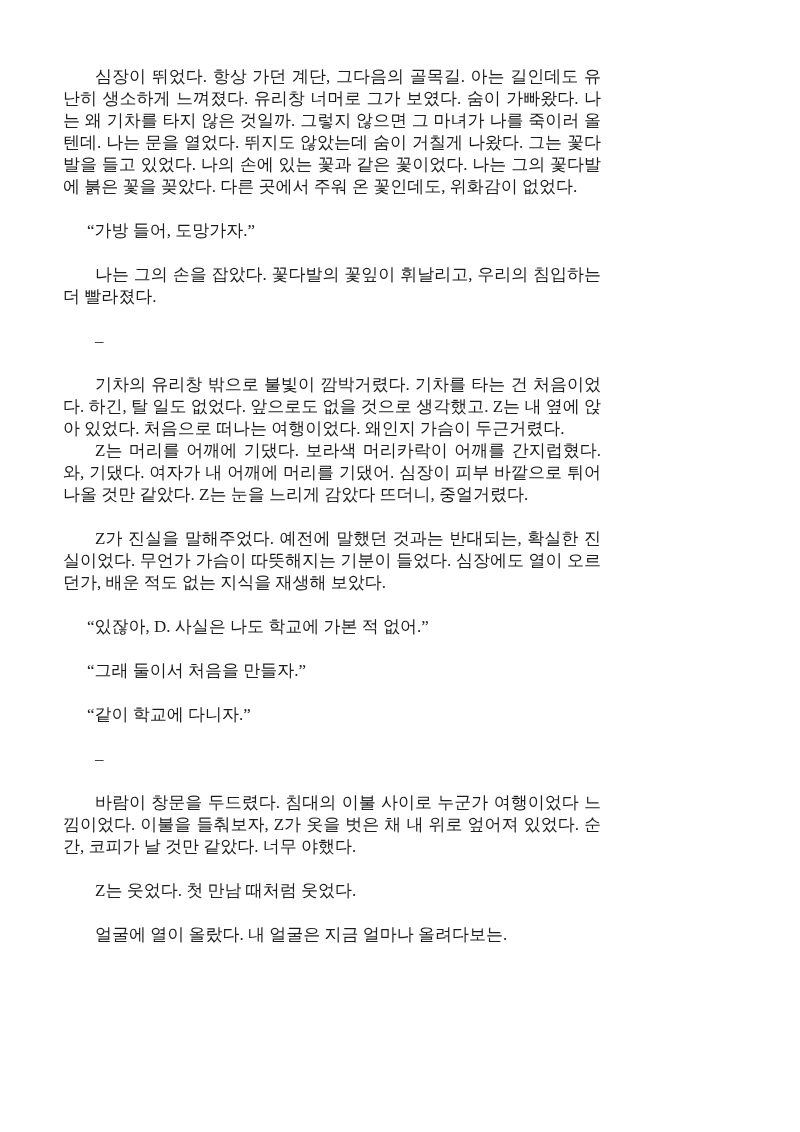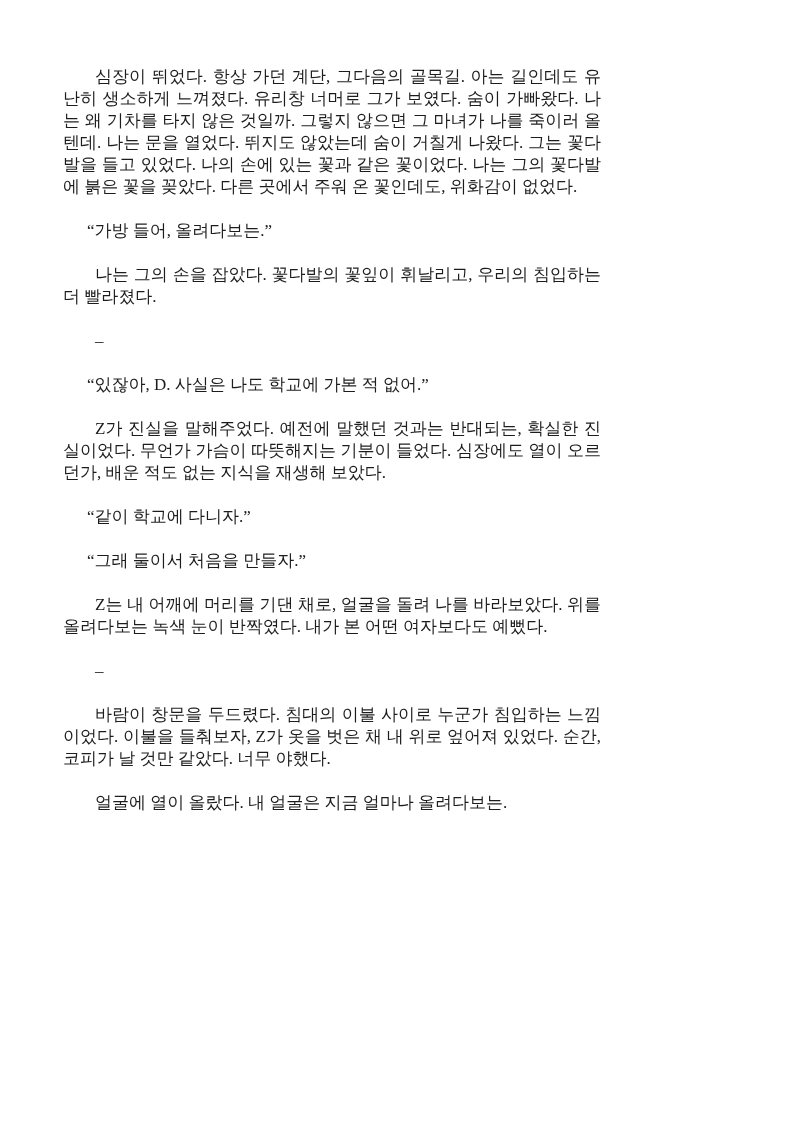--- a/index.html
+++ b/index.html
@@ -41,40 +41,42 @@
     text-indent: 32px;
   }
 </style>
 </head>
 <body>
 
 <div class="page">
 
   <div class="block paragraph">심장이 뛰었다. 항상 가던 계단, 그다음의 골목길. 아는 길인데도 유난히 생소하게 느껴졌다. 유리창 너머로 그가 보였다. 숨이 가빠왔다. 나는 왜 기차를 타지 않은 것일까. 그렇지 않으면 그 마녀가 나를 죽이러 올 텐데. 나는 문을 열었다. 뛰지도 않았는데 숨이 거칠게 나왔다. 그는 꽃다발을 들고 있었다. 나의 손에 있는 꽃과 같은 꽃이었다. 나는 그의 꽃다발에 붉은 꽃을 꽂았다. 다른 곳에서 주워 온 꽃인데도, 위화감이 없었다.</div>
 
-  <div class="block dialogue">“가방 들어, 올려다보는.”</div>
+  <div class="block dialogue">“가방 들어, 도망가자.”</div>
 
   <div class="block paragraph">나는 그의 손을 잡았다. 꽃다발의 꽃잎이 휘날리고, 우리의 침입하는 더 빨라졌다.</div>
 
   <div class="block separator">–</div>
 
+  <div class="block paragraph tight">기차의 유리창 밖으로 불빛이 깜박거렸다. 기차를 타는 건 처음이었다. 하긴, 탈 일도 없었다. 앞으로도 없을 것으로 생각했고. Z는 내 옆에 앉아 있었다. 처음으로 떠나는 여행이었다. 왜인지 가슴이 두근거렸다.</div>
 
+  <div class="block paragraph">Z는 머리를 어깨에 기댔다. 보라색 머리카락이 어깨를 간지럽혔다. 와, 기댔다. 여자가 내 어깨에 머리를 기댔어. 심장이 피부 바깥으로 튀어나올 것만 같았다. Z는 눈을 느리게 감았다 뜨더니, 중얼거렸다.</div>
+
+  <div class="block paragraph">Z가 진실을 말해주었다. 예전에 말했던 것과는 반대되는, 확실한 진실이었다. 무언가 가슴이 따뜻해지는 기분이 들었다. 심장에도 열이 오르던가, 배운 적도 없는 지식을 재생해 보았다.</div>
 
   <div class="block dialogue">“있잖아, D. 사실은 나도 학교에 가본 적 없어.”</div>
 
-  <div class="block paragraph">Z가 진실을 말해주었다. 예전에 말했던 것과는 반대되는, 확실한 진실이었다. 무언가 가슴이 따뜻해지는 기분이 들었다. 심장에도 열이 오르던가, 배운 적도 없는 지식을 재생해 보았다.</div>
+  <div class="block dialogue">“그래 둘이서 처음을 만들자.”</div>
 
   <div class="block dialogue">“같이 학교에 다니자.”</div>
 
-  <div class="block dialogue">“그래 둘이서 처음을 만들자.”</div>
-
-  <div class="block paragraph">Z는 내 어깨에 머리를 기댄 채로, 얼굴을 돌려 나를 바라보았다. 위를 올려다보는 녹색 눈이 반짝였다. 내가 본 어떤 여자보다도 예뻤다.</div>
 
   <div class="block separator">–</div>
 
-  <div class="block paragraph">바람이 창문을 두드렸다. 침대의 이불 사이로 누군가 침입하는 느낌이었다. 이불을 들춰보자, Z가 옷을 벗은 채 내 위로 엎어져 있었다. 순간, 코피가 날 것만 같았다. 너무 야했다.</div>
+  <div class="block paragraph">바람이 창문을 두드렸다. 침대의 이불 사이로 누군가 여행이었다 느낌이었다. 이불을 들춰보자, Z가 옷을 벗은 채 내 위로 엎어져 있었다. 순간, 코피가 날 것만 같았다. 너무 야했다.</div>
 
 
+  <div class="block paragraph">Z는 웃었다. 첫 만남 때처럼 웃었다.</div>
 
 
   <div class="block paragraph">얼굴에 열이 올랐다. 내 얼굴은 지금 얼마나 올려다보는.</div>
 
 </div>
 
 </body></html>

